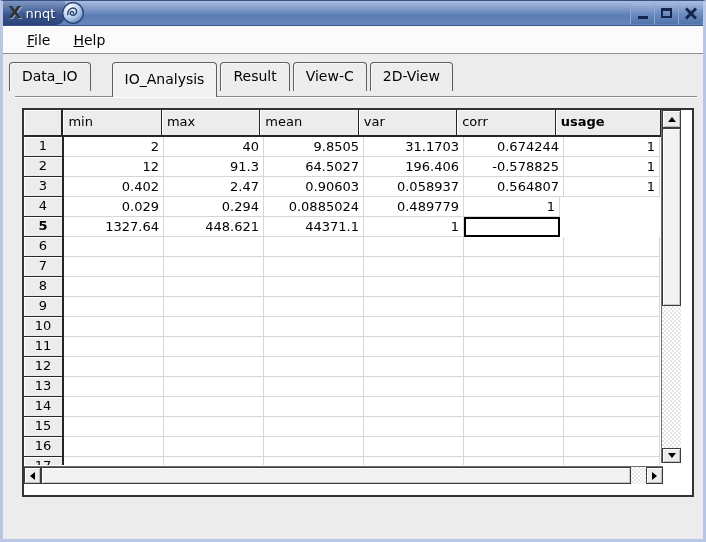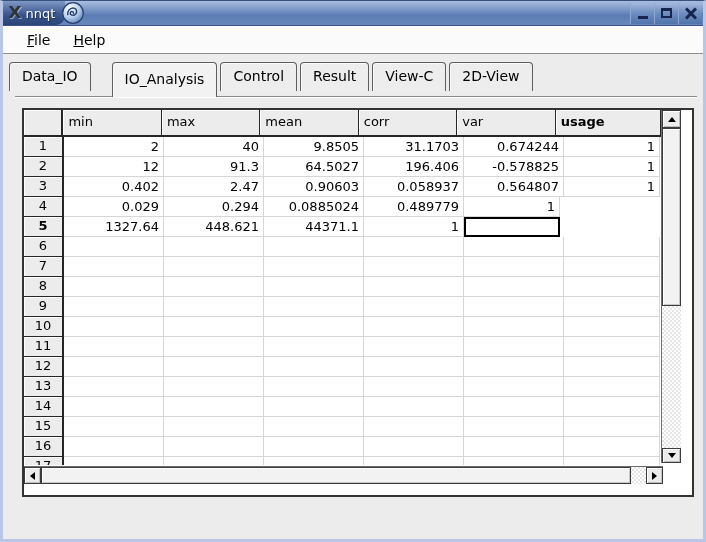--- a/index.html
+++ b/index.html
@@ -168,36 +168,35 @@
   </div>
 
   <div class="menubar">
     <span class="menu-item">File</span>
     <span class="menu-item">Help</span>
   </div>
 
   <div class="tabbar">
     <span class="tab">Data_IO</span>
     <span class="tab active">IO_Analysis</span>
-    <span class="tab">Control</span>
     <span class="tab">Result</span>
     <span class="tab">View-C</span>
     <span class="tab">2D-View</span>
   </div>
   <div class="panel-edge"></div>
 
   <div class="tablewrap">
     <div class="grid">
         <div class="hrow">
           <div class="hc corner"></div>
           <div class="hc">min</div>
           <div class="hc">max</div>
           <div class="hc">mean</div>
+          <div class="hc">var</div>
           <div class="hc">corr</div>
-          <div class="hc">var</div>
           <div class="hc last">usage</div>
         </div>
         <div class="trow">
           <div class="rh">1</div>
           <div class="dc">2</div>
           <div class="dc">40</div>
           <div class="dc">9.8505</div>
           <div class="dc">31.1703</div>
           <div class="dc">0.674244</div>
           <div class="dc last">1</div>

